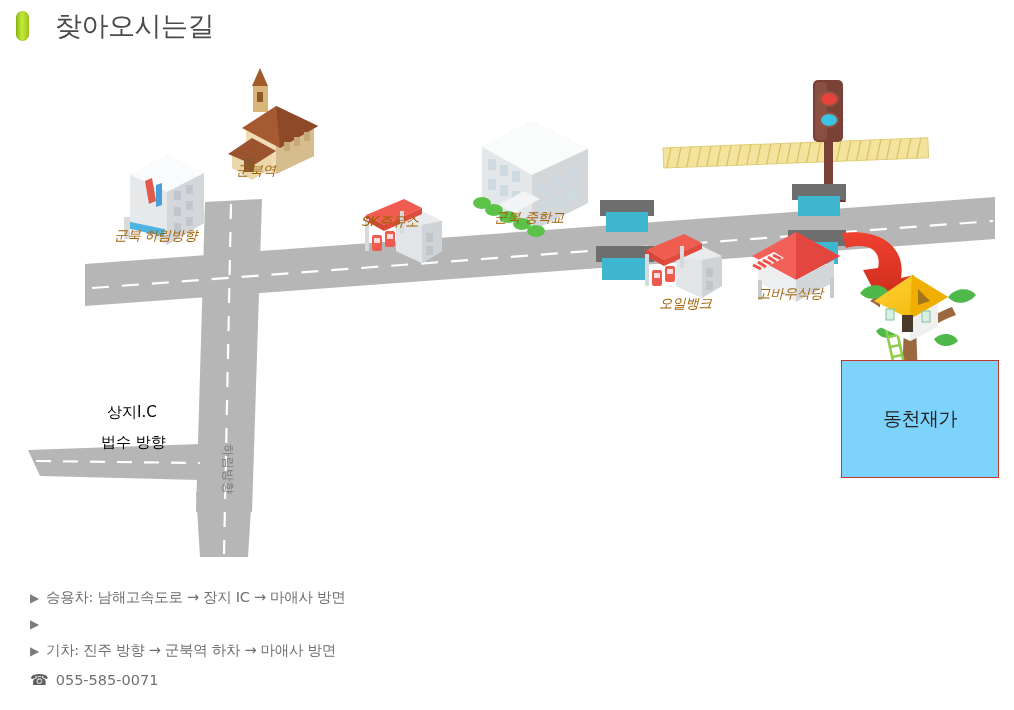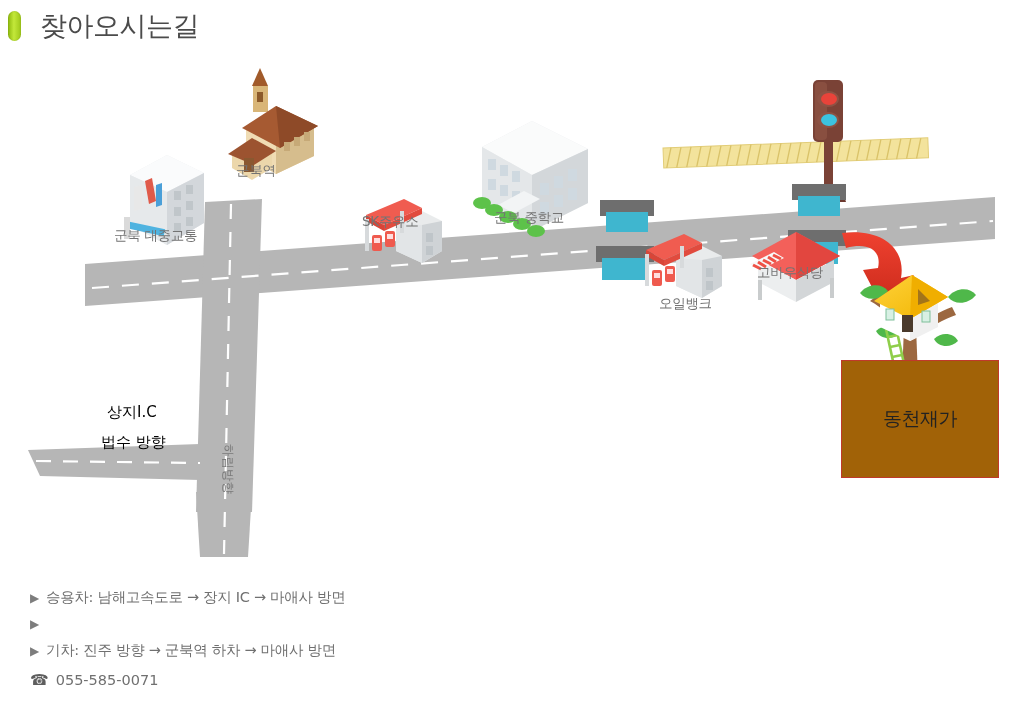--- a/index.html
+++ b/index.html
@@ -6,51 +6,51 @@
   html, body {
     width: 1014px; height: 710px;
     background: #ffffff;
     font-family: "DejaVu Sans", "Liberation Sans", sans-serif;
     overflow: hidden;
   }
   #page { position: relative; width: 1014px; height: 710px; background:#fff; }
 
   
   .title-row {
-    position: absolute; left: 8px; top: 8px;
-    display: flex; align-items: center; gap: 19px;
+    position: absolute; left: 16px; top: 8px;
+    display: flex; align-items: center; gap: 26px;
   }
   .title-pill {
     width: 13px; height: 30px; border-radius: 7px;
     background: linear-gradient(to right,#8db80d 0%,#c3e83a 45%,#9ec71a 100%);
     box-shadow: inset 0 0 2px rgba(0,0,0,.18);
   }
   .title-text {
     font-size: 27px; color:#4b4b4b; letter-spacing:-.5px;
     font-weight: 400;
   }
 
   
   #map { position:absolute; left:0; top:52px; width:1014px; height:510px; }
   #map svg { display:block; }
 
   .maplabel {
-    position:absolute; color:#737373; font-size:13.5px;
-    white-space:nowrap; letter-spacing:-.3px;
+    position:absolute; color:#a16207; font-size:13.5px;
+    white-space:nowrap; letter-spacing:-.3px;font-style:italic;
   }
   .roadlabel { position:absolute; color:#000000; font-size:15px; white-space:nowrap; }
   .roadlabel.vert {
     font-size:12.5px; transform: rotate(90deg); transform-origin: left top;
     color:#7a7a7a;
   }
 
   
   .dest-box {
     position:absolute; left:841px; top:360px; width:158px; height:118px;
-    border:1.6px solid #c0392b; background:#a16207;
+    border:1.6px solid #c0392b; background:#7dd3fc;
     display:flex; flex-direction:column; align-items:center; justify-content:center;
     gap:7px;
   }
   .dest-box span { font-size:19px; color:#222; letter-spacing:-.5px; }
 
   
   .info { position:absolute; left:30px; top:588px; width:600px; }
   .info-line {
     display:flex; align-items:center; gap:7px;
     font-size:14.5px; color:#707070; margin-bottom:11px; letter-spacing:-.3px;
@@ -367,26 +367,26 @@
         <path d="M18 44 L56 18 L92 40 L54 62 Z" fill="url(#treeRoof)"></path>
         <path d="M56 18 L92 40 L54 62 Z" fill="#f0ae00"></path>
         <path d="M62 32 L74 44 L62 48 Z" fill="#a3741a"></path>
 
         <rect x="30" y="52" width="8" height="11" fill="#d8f0e4" stroke="#7fbf9a" stroke-width="1"></rect>
         <rect x="66" y="54" width="8" height="11" fill="#d8f0e4" stroke="#7fbf9a" stroke-width="1"></rect>
         <rect x="46" y="58" width="11" height="17" fill="#4a3a2c"></rect>
       </g>
     </svg>
 
-    <div class="maplabel" style="left:114px; top:175px;">군북 대중교통</div>
+    <div class="maplabel" style="left:114px; top:175px;">군북 하림방향</div>
     <div class="maplabel" style="left:236px; top:110px;">군북역</div>
     <div class="maplabel" style="left:362px; top:161px;">SK주유소</div>
     <div class="maplabel" style="left:494px; top:157px;">군북 중학교</div>
     <div class="maplabel" style="left:659px; top:243px;">오일뱅크</div>
-    <div class="maplabel" style="left:757px; top:212px;">고바우식당</div>
+    <div class="maplabel" style="left:757px; top:233px;">고바우식당</div>
 
     <div class="roadlabel" style="left:107px; top:351px;">상지I.C</div>
     <div class="roadlabel" style="left:101px; top:381px;">법수 방향</div>
     <div class="roadlabel vert" style="left:236px; top:392px;">하림방향</div>
   </div>
 
   <div class="dest-box">
     <span>동천재가</span>
   </div>
 

